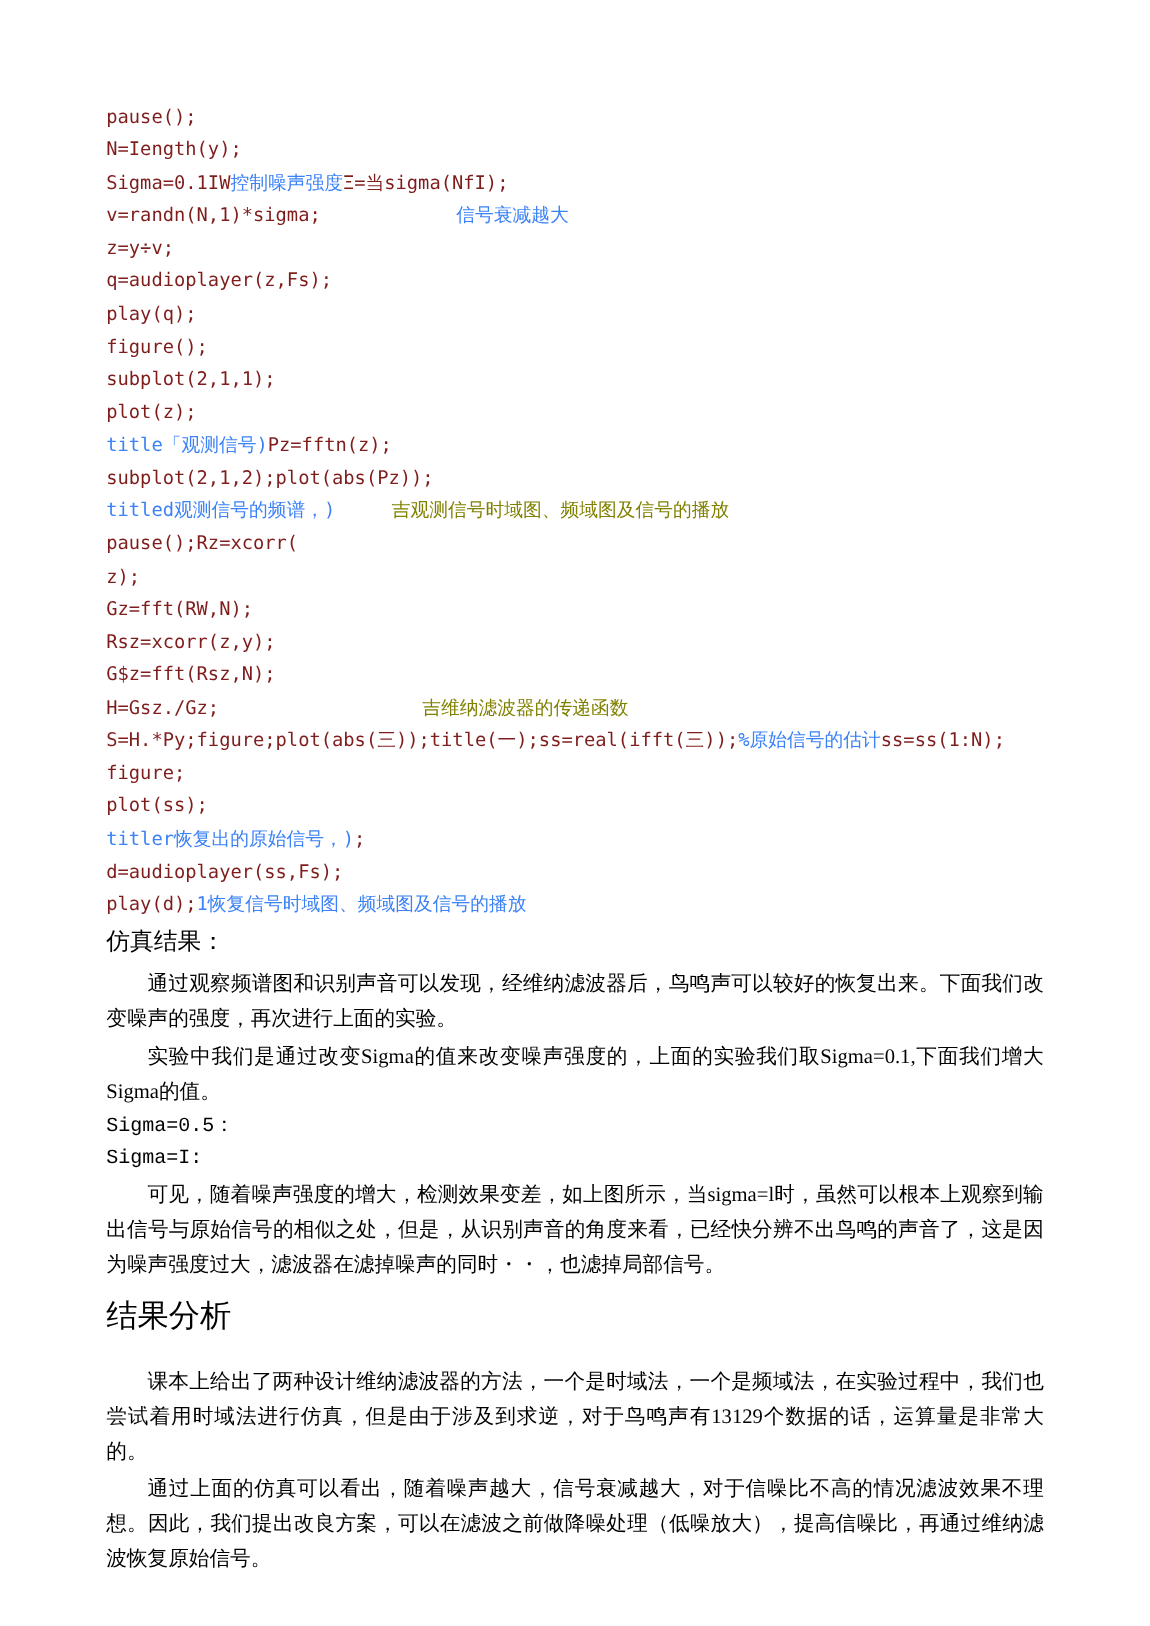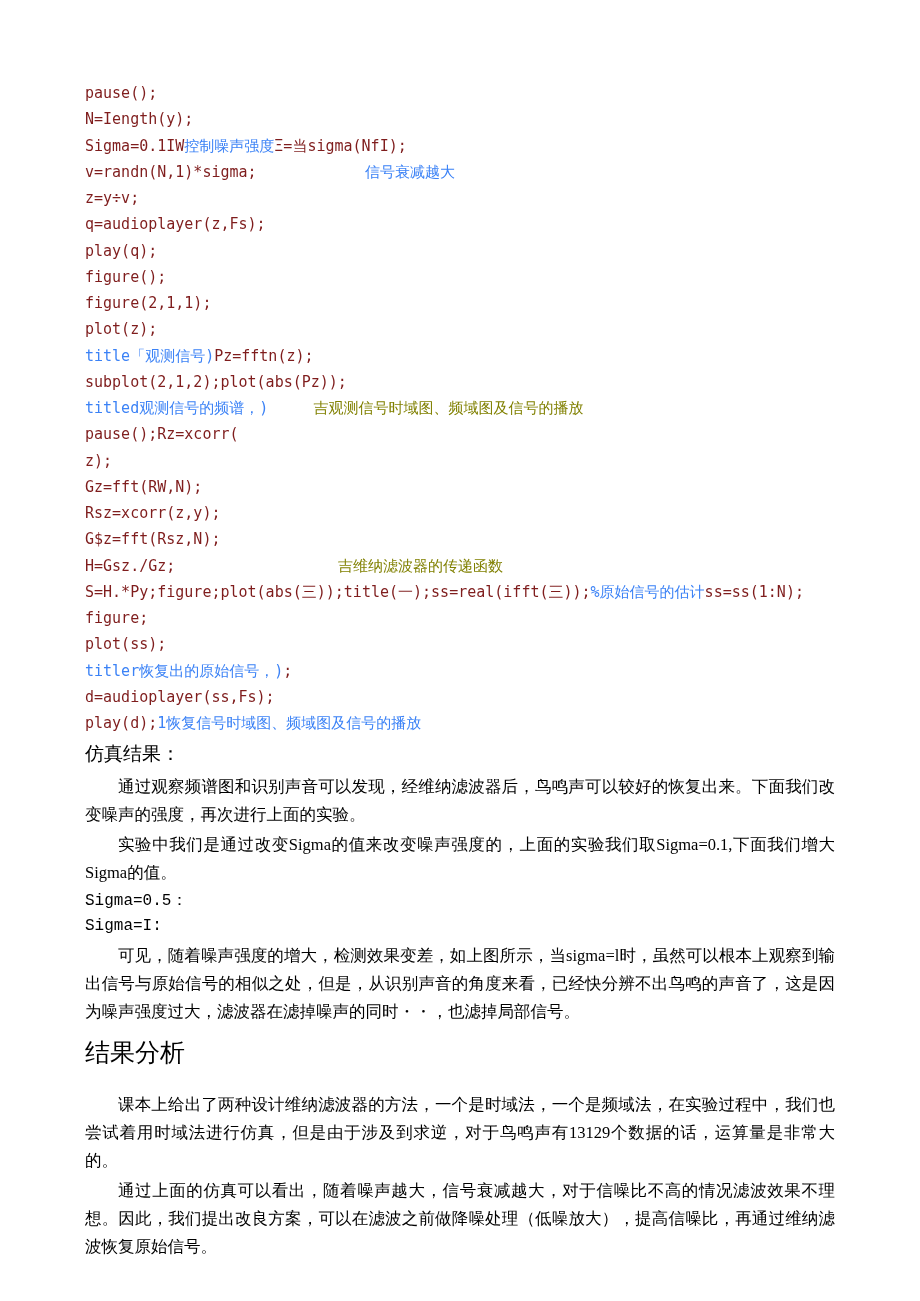--- a/index.html
+++ b/index.html
@@ -52,21 +52,21 @@
 <body>
 
 <div class="code-line code-black">pause();</div>
 <div class="code-line code-black">N=Iength(y);</div>
 <div class="code-line"><span class="code-black">Sigma=0.1IW</span><span class="code-purple">控制噪声强度</span><span class="code-black">Ξ=当sigma(NfI);</span></div>
 <div class="code-line"><span class="code-black">v=randn(N,1)*sigma;            </span><span class="code-purple">信号衰减越大</span></div>
 <div class="code-line code-black">z=y÷v;</div>
 <div class="code-line code-black">q=audioplayer(z,Fs);</div>
 <div class="code-line code-black">play(q);</div>
 <div class="code-line code-black">figure();</div>
-<div class="code-line code-black">figure(2,1,1);</div>
+<div class="code-line code-black">subplot(2,1,1);</div>
 <div class="code-line code-black">plot(z);</div>
 <div class="code-line"><span class="code-purple">title「观测信号)</span><span class="code-black">Pz=fftn(z);</span></div>
 <div class="code-line code-black">subplot(2,1,2);plot(abs(Pz));</div>
 <div class="code-line"><span class="code-purple">titled观测信号的频谱，)     </span><span class="code-olive">吉观测信号时域图、频域图及信号的播放</span></div>
 <div class="code-line code-black">pause();Rz=xcorr(</div>
 <div class="code-line code-black">z);</div>
 <div class="code-line code-black">Gz=fft(RW,N);</div>
 <div class="code-line code-black">Rsz=xcorr(z,y);</div>
 <div class="code-line code-black">G$z=fft(Rsz,N);</div>
 <div class="code-line"><span class="code-black">H=Gsz./Gz;                  </span><span class="code-olive">吉维纳滤波器的传递函数</span></div>

